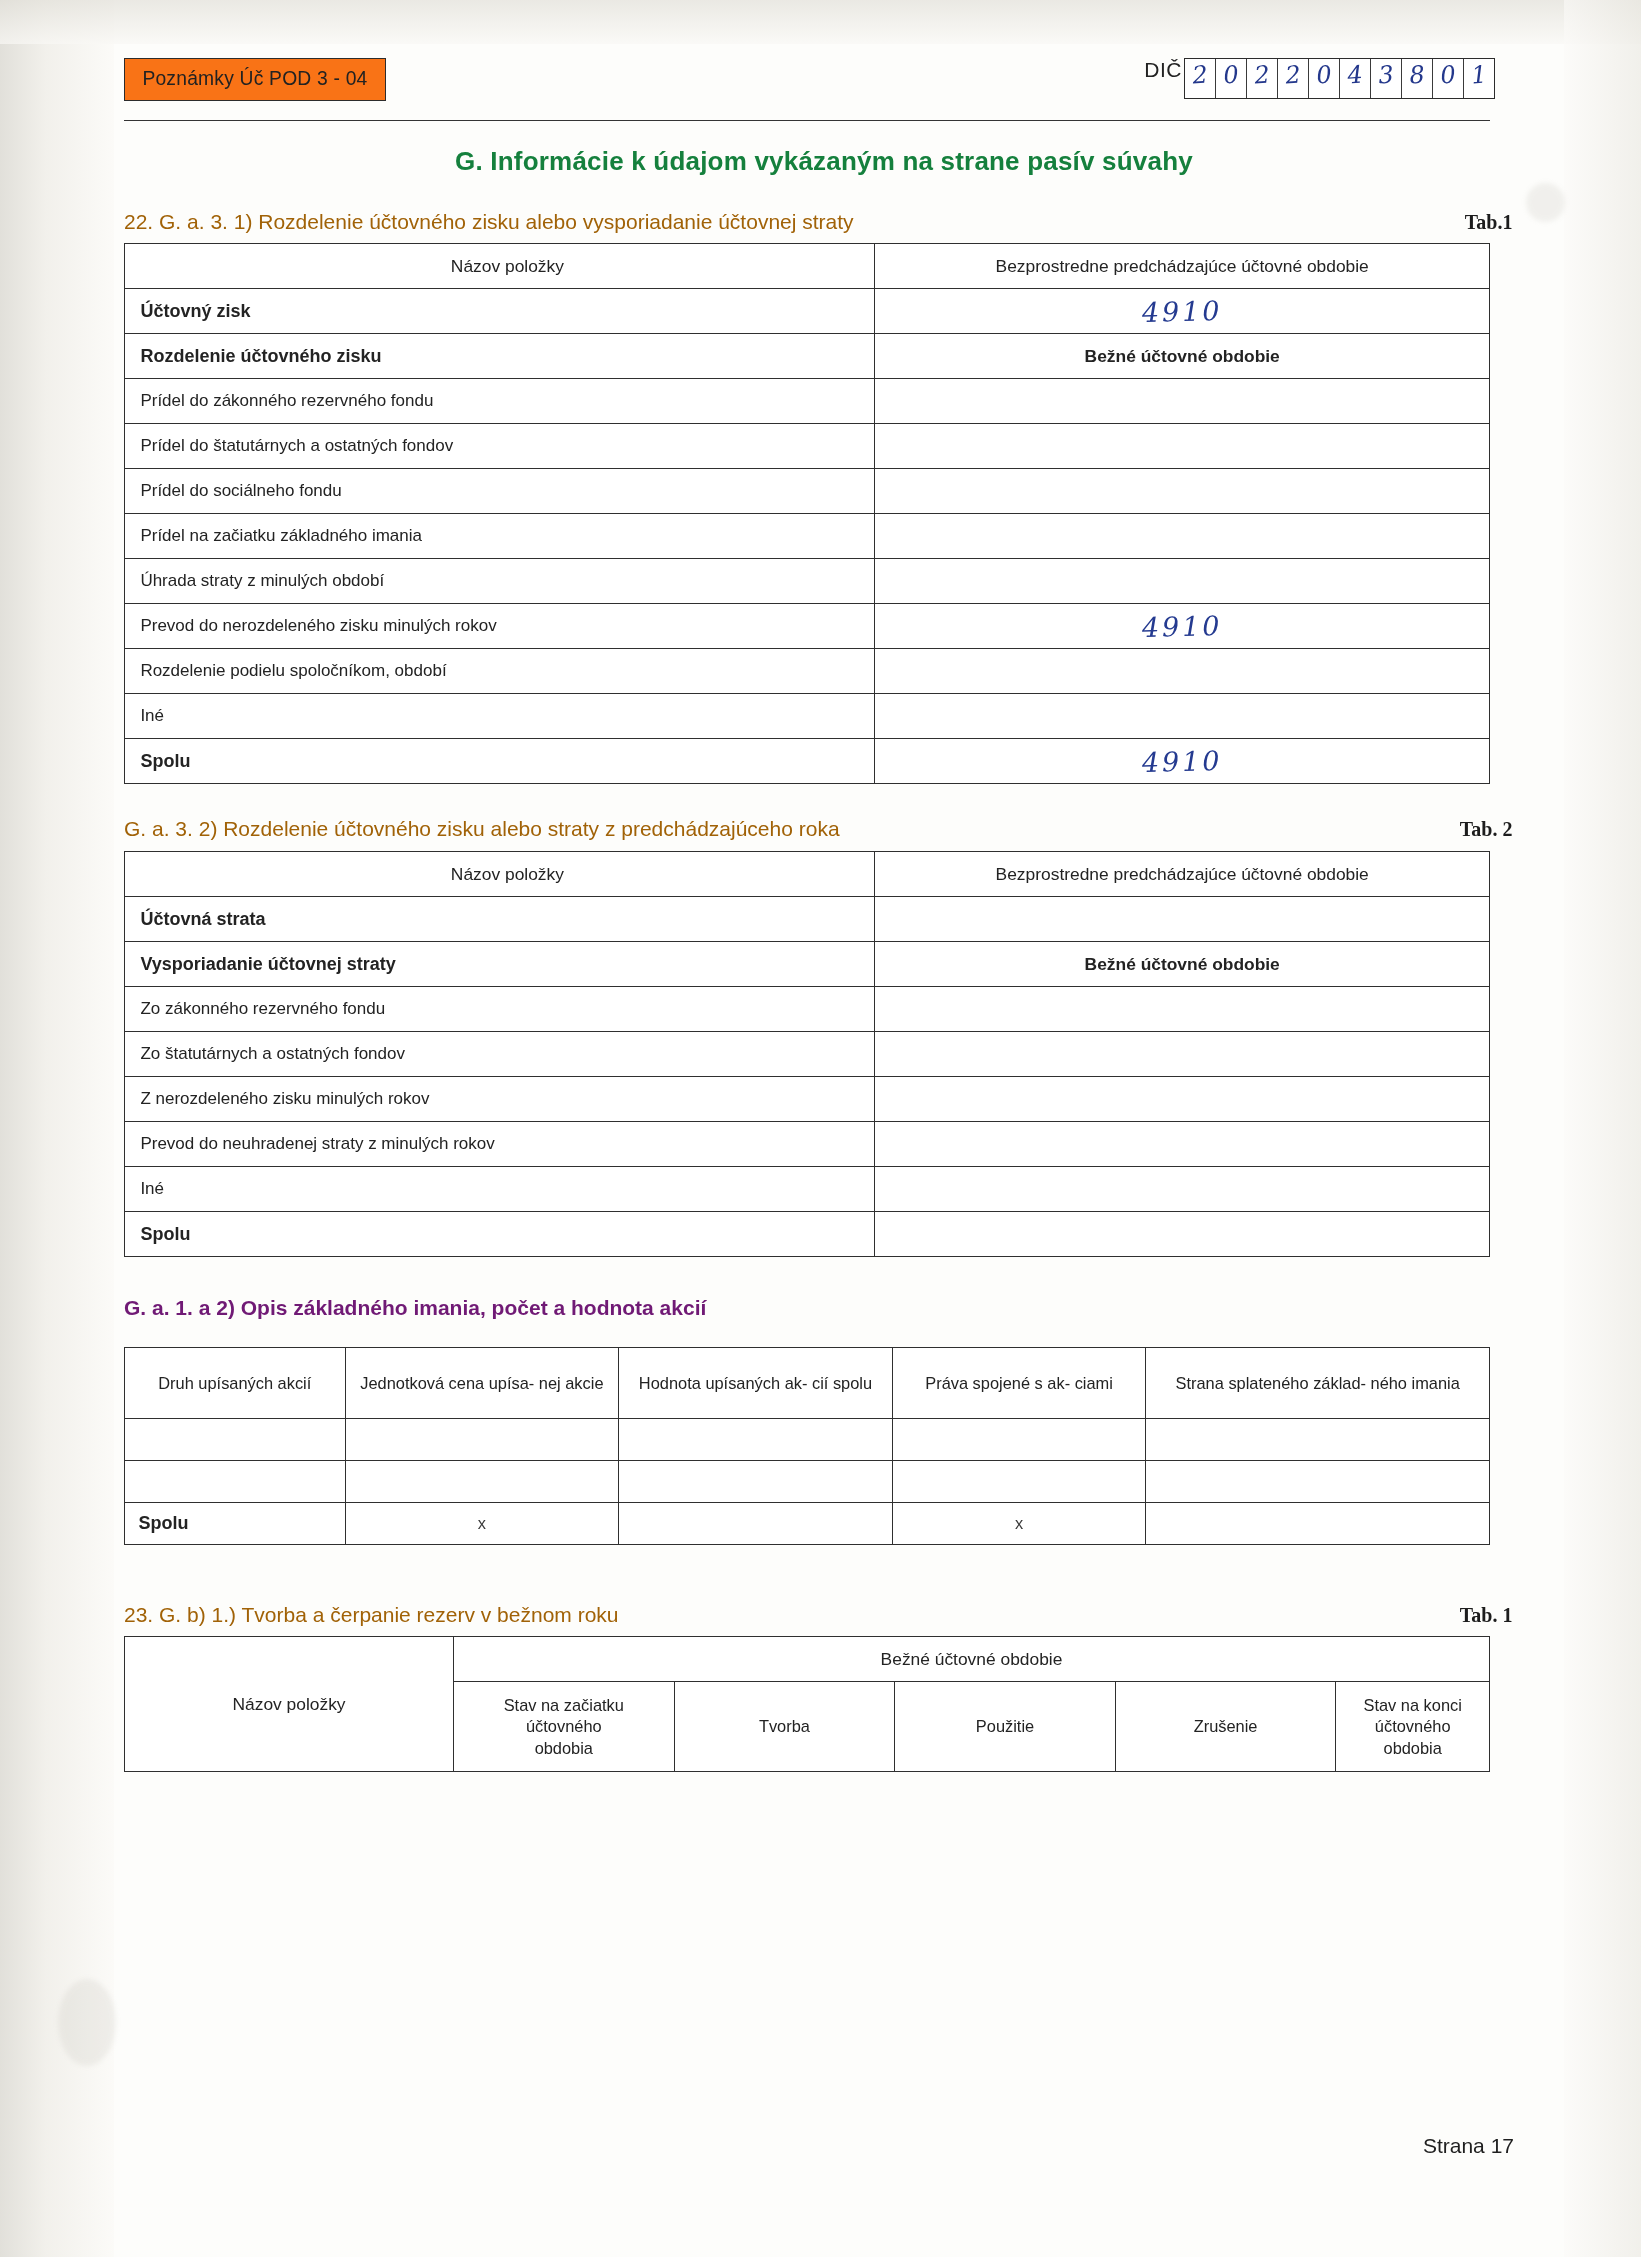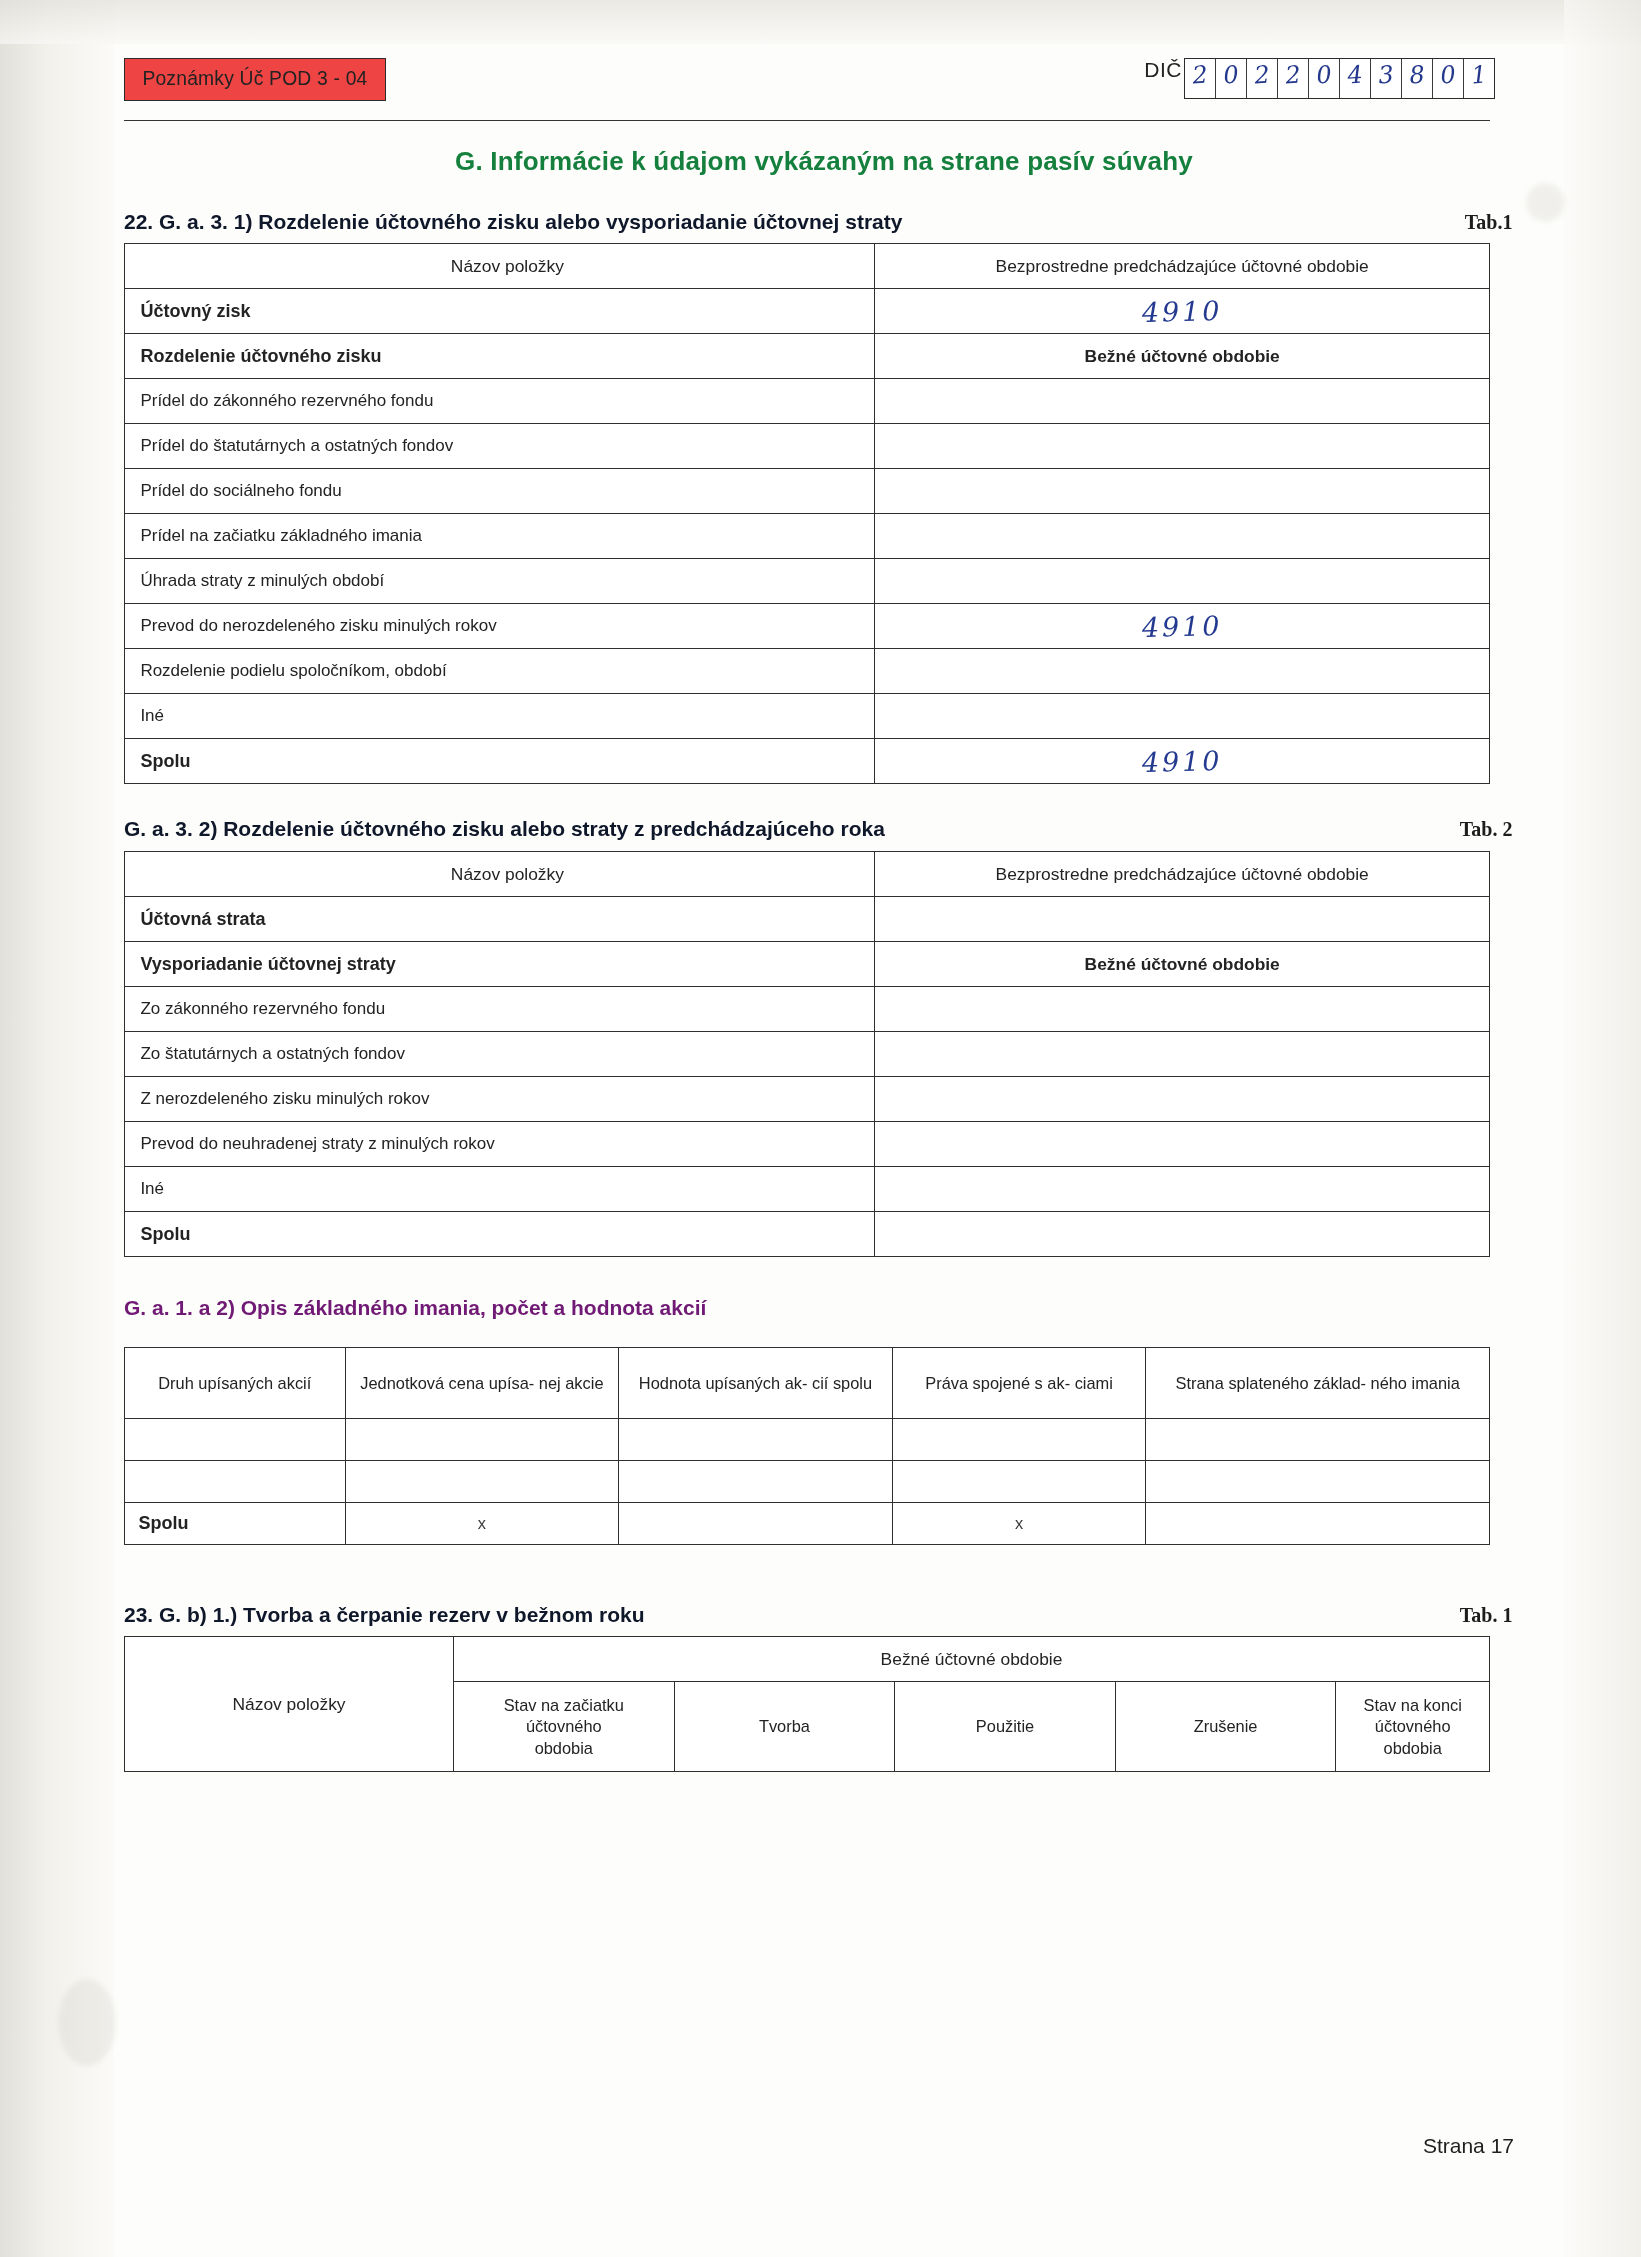--- a/index.html
+++ b/index.html
@@ -57,21 +57,21 @@
     align-items: flex-start;
     justify-content: space-between;
     height: 54px;
   }
   .form-id-box {
     border: 1.4px solid #2c2c2c;
     padding: 8.7px 17.4px 10.6px 17.4px;
     font-size: 19.3px;
     letter-spacing: 0.2px;
     color: #222;
-    background: #ef4444;
+    background: #f97316;
   }
   .dic-wrap {
     display: flex;
     align-items: flex-start;
     gap: 2px;
     margin-right: 29px;
   }
   .dic-label {
     font-size: 21px;
     color: #222;
@@ -116,22 +116,22 @@
   }
   .sub-head {
     display: flex;
     align-items: baseline;
     justify-content: space-between;
     margin-top: 33px;
     margin-bottom: 9.7px;
   }
   .sub-head .t {
     font-size: 21px;
-    font-weight: bold;
-    color: #0f172a;
+    font-weight: normal;
+    color: #a16207;
   }
   .sub-head .tab {
     font-size: 20px;
     font-weight: bold;
     color: #1d1d1d;
     margin-right: 11.6px;
     font-family: Liberation Serif, serif;
   }
   .plain-head {
     font-size: 21px;

